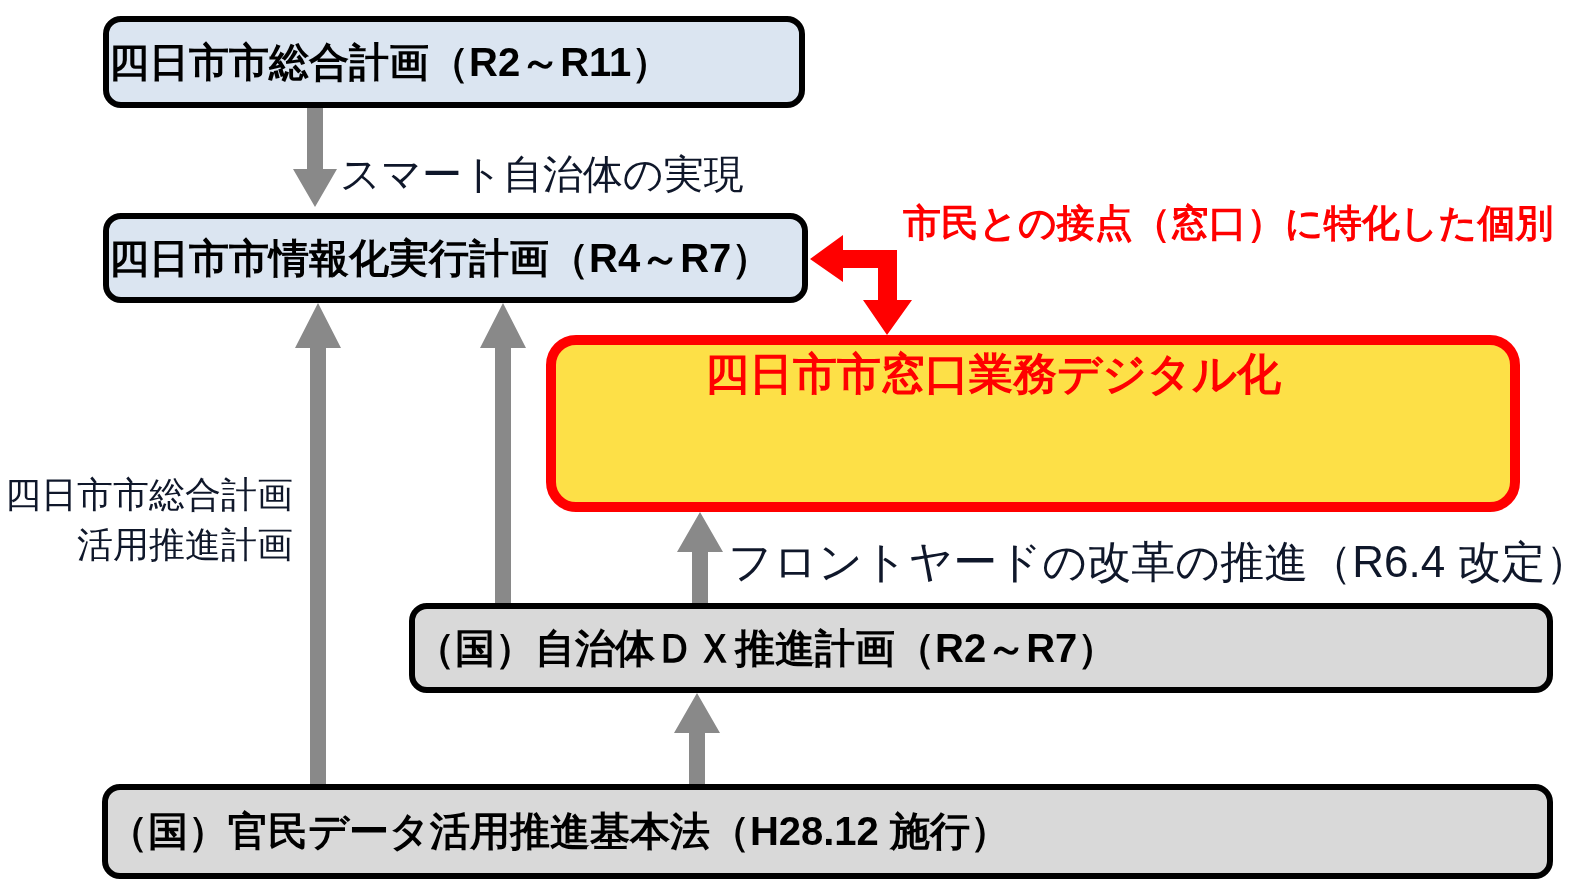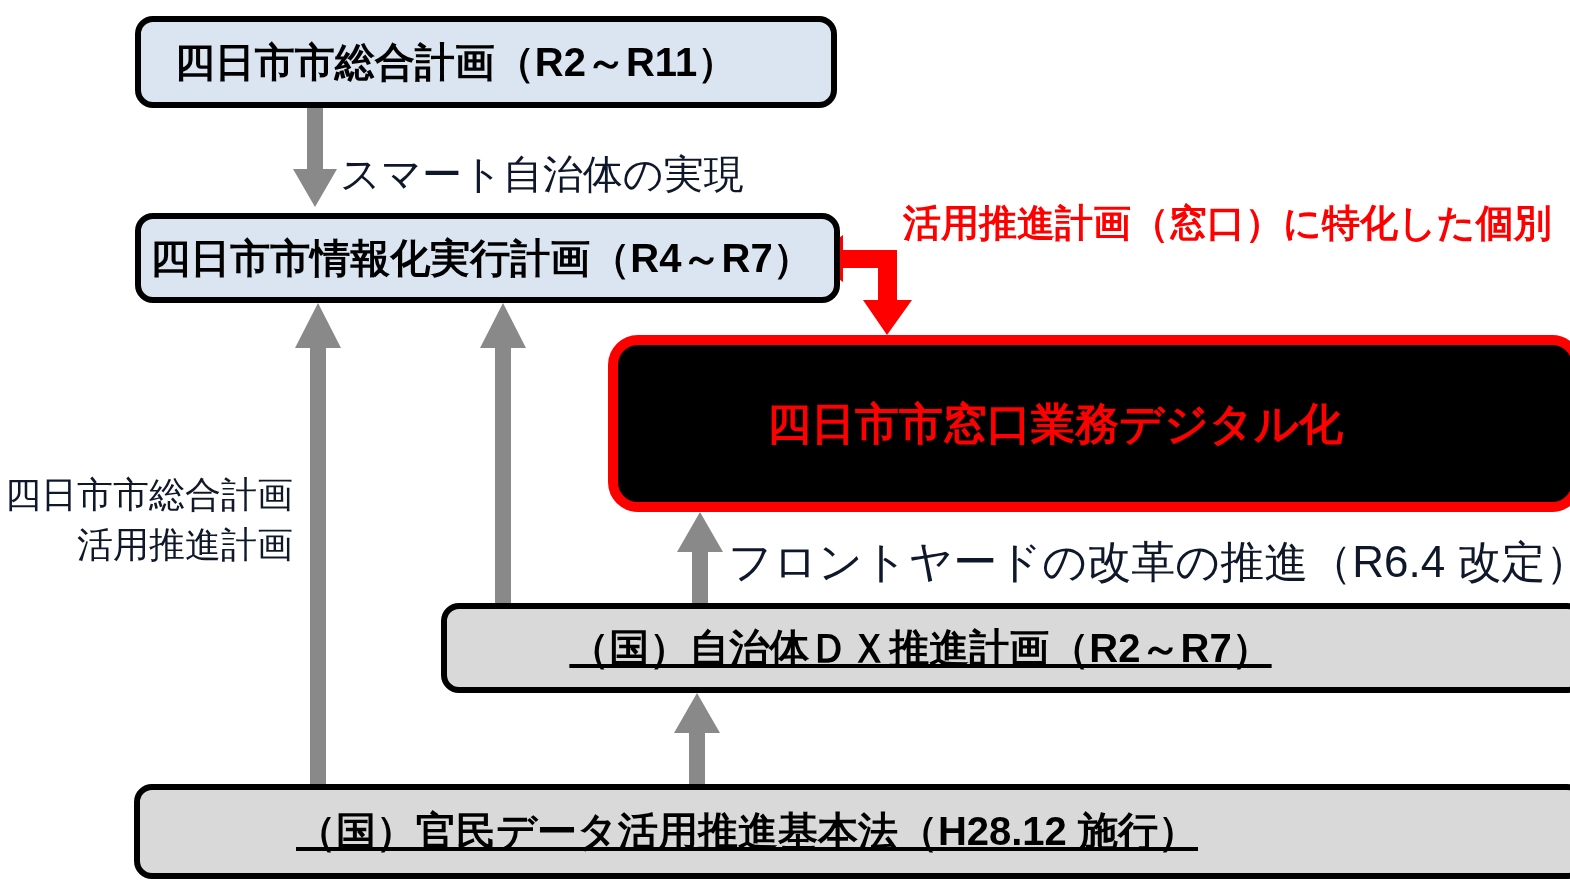--- a/index.html
+++ b/index.html
@@ -7,32 +7,32 @@
     position:relative;
     width:1570px;height:888px;
     background:#ffffff;
     font-family:"Liberation Sans","DejaVu Sans",sans-serif;
     overflow:hidden;
   }
   .arrow-layer{position:absolute;left:0;top:0;width:1570px;height:888px;}
   .box{
     position:absolute;
     box-sizing:border-box;
-    display:flex;align-items:center;justify-content:center;
+    display:flex;align-items:center;
     text-align:center;
     font-weight:bold;color:#000000;
-    border:6px solid #000000;border-radius:18px;margin-left:32px;
+    border:6px solid #000000;border-radius:18px;
   }
   .box-blue{background:#dbe5f1;}
-  .box-gray{background:#d9d9d9;text-decoration:underline;}
+  .box-gray{background:#d9d9d9;}
   .box-comprehensive{left:103px;top:16px;width:702px;height:92px;font-size:40px;padding-right:60px;}
   .box-informatization{left:103px;top:213px;width:705px;height:90px;font-size:40px;padding-right:12px;}
   .box-digitalization{
-    left:576px;top:335px;width:974px;height:177px;
-    background:#000000;border:10px solid #ff0000;border-radius:30px;
+    left:546px;top:335px;width:974px;height:177px;
+    background:#fde047;border:10px solid #ff0000;border-radius:30px;
     flex-direction:column;color:#ff0000;font-size:44px;line-height:57px;
     padding-right:80px;
   }
   .box-dx{left:409px;top:603px;width:1144px;height:90px;font-size:40px;padding-right:185px;}
   .box-basicact{left:102px;top:784px;width:1451px;height:95px;font-size:40px;padding-right:225px;}
   .lbl{position:absolute;color:#0f172a;white-space:nowrap;}
   .lbl-smart{left:340px;top:147px;font-size:40px;}
   .lbl-frontyard{left:728px;top:533px;font-size:44px;}
   .lbl-municipal{left:0px;top:470px;width:293px;text-align:right;font-size:36px;line-height:50px;white-space:normal;}
   .lbl-red{position:absolute;color:#ff0000;font-weight:bold;font-size:38px;white-space:nowrap;}
@@ -74,21 +74,21 @@
   <div class="box box-gray box-dx">
     <span>（国）自治体ＤＸ推進計画（R2～R7）</span>
   </div>
 
   <div class="box box-gray box-basicact">
     <span>（国）官民データ活用推進基本法（H28.12 施行）</span>
   </div>
 
   <div class="lbl lbl-smart">スマート自治体の実現</div>
 
-  <div class="lbl-red lbl-red-1">活用推進計画（窓口）に特化した個別</div>
+  <div class="lbl-red lbl-red-1">市民との接点（窓口）に特化した個別</div>
 
   <div class="lbl lbl-frontyard">フロントヤードの改革の推進（R6.4 改定）</div>
 
   <div class="lbl lbl-municipal">
     <span>四日市市総合計画</span><br>
     <span>活用推進計画</span>
   </div>
 
 </div>
 

